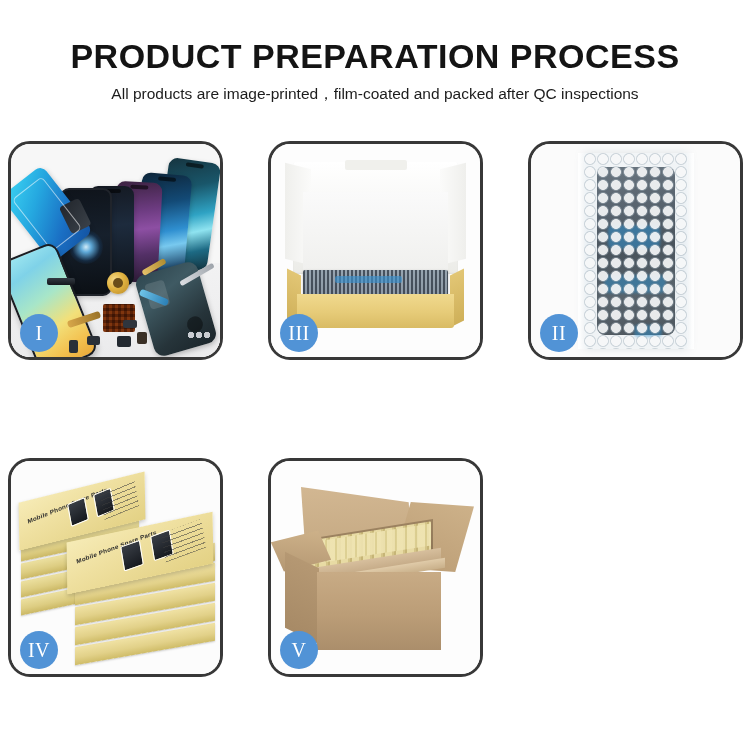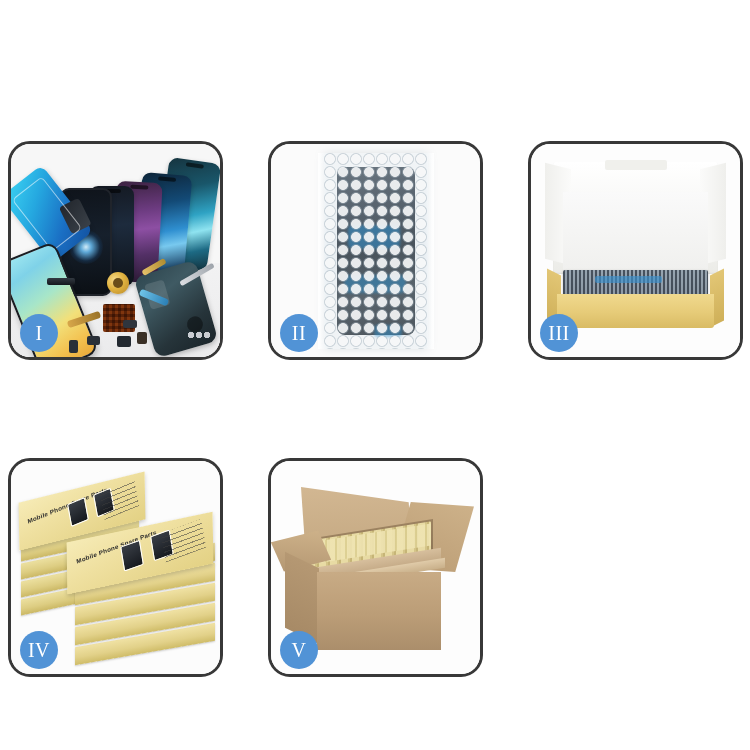--- a/index.html
+++ b/index.html
@@ -482,20 +482,24 @@
     background: linear-gradient(180deg,rgba(245,245,245,.9),rgba(245,245,245,0));
     transform: skewY(-16deg);
     pointer-events:none;
   }
 </style>
 </head>
 <body>
 
 <div id="page">
 
+  <div class="header">
+    <h1 class="title">PRODUCT PREPARATION PROCESS</h1>
+    <p class="subtitle">All products are image-printed，film-coated and packed after QC inspections</p>
+  </div>
 
   <div class="grid">
 
     <div class="panel">
       <div class="panel-inner">
         <div class="p1-bg"></div>
         <div class="p1-floor"></div>
 
         <div class="ph ph-teal">
             <span class="ph-notch"></span>
@@ -533,49 +537,49 @@
         <div class="tiny-d"></div>
         <div class="tiny-e"></div>
         <div class="screws"></div>
         <div class="tweezer"></div>
       </div>
       <div class="badge">I</div>
     </div>
 
     <div class="panel">
       <div class="panel-inner">
+        <div class="p3-bg"></div>
+        <div class="mailer-lid-back"></div>
+        <div class="mailer-lid-tab"></div>
+        <div class="mailer-lid-flap-l"></div>
+        <div class="mailer-lid-flap-r"></div>
+        <div class="mailer-inner"></div>
+        <div class="mailer-contents"></div>
+        <div class="mailer-side-l"></div>
+        <div class="mailer-side-r"></div>
+        <div class="mailer-front"></div>
+      </div>
+      <div class="badge">III</div>
+    </div>
+
+    <div class="panel">
+      <div class="panel-inner">
         <div class="p2-bg"></div>
         <div class="bubble-sleeve">
           <div class="sleeve-edge-l"></div>
           <div class="sleeve-edge-r"></div>
           <div class="bubble-core"></div>
           <div class="bubble-blue1"></div>
           <div class="bubble-blue2"></div>
           <div class="bubble-blue3"></div>
           <div class="bubbles2"></div>
           <div class="bubbles"></div>
         </div>
       </div>
       <div class="badge">II</div>
-    </div>
-
-    <div class="panel">
-      <div class="panel-inner">
-        <div class="p3-bg"></div>
-        <div class="mailer-lid-back"></div>
-        <div class="mailer-lid-tab"></div>
-        <div class="mailer-lid-flap-l"></div>
-        <div class="mailer-lid-flap-r"></div>
-        <div class="mailer-inner"></div>
-        <div class="mailer-contents"></div>
-        <div class="mailer-side-l"></div>
-        <div class="mailer-side-r"></div>
-        <div class="mailer-front"></div>
-      </div>
-      <div class="badge">III</div>
     </div>
 
     <div class="panel">
       <div class="panel-inner">
         <div class="p4-bg"></div>
         <div class="stack">
           <div class="ybox lc lc5"></div>
           <div class="ybox lc lc4"></div>
           <div class="ybox lc lc3"></div>
           <div class="ybox lc lc2"></div>

